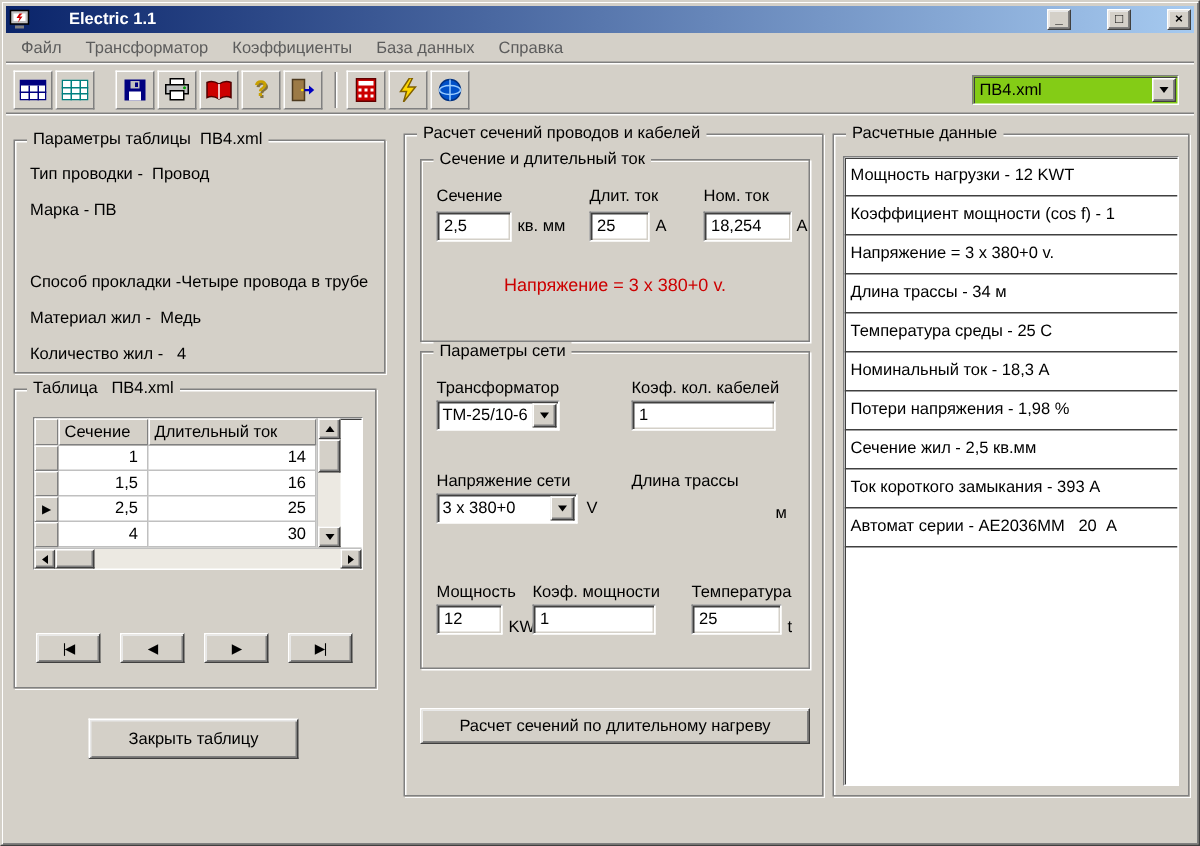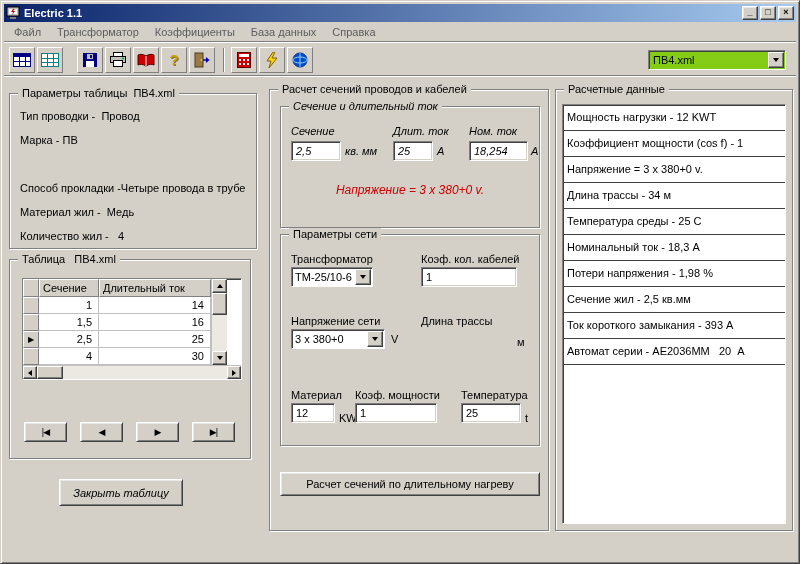--- a/index.html
+++ b/index.html
@@ -14,21 +14,21 @@
     position: relative; width: 800px; height: 564px;
     background: #d4d0c8;
     border: 1px solid; border-color: #d4d0c8 #404040 #404040 #d4d0c8;
     box-shadow: inset 1px 1px 0 #fff, inset -1px -1px 0 #808080;
     overflow: hidden;
   }
   
   .titlebar {
     position: absolute; left: 3px; top: 3px; right: 3px; height: 18px;
     background: linear-gradient(to right, #0a246a, #a6caf0);
-    display: flex; align-items: center; padding: 0 2px;
+    display: flex; align-items: center; padding: 0 2px; gap: 22px;
   }
   .title-text { color:#fff; font-weight:bold; margin-left:4px; flex:1; white-space:pre; }
   .win-btn {
     width: 16px; height: 14px; margin-left: 2px;
     background: #d4d0c8; border: 1px solid; border-color: #fff #404040 #404040 #fff;
     box-shadow: inset -1px -1px 0 #808080, inset 1px 1px 0 #e8e8e8;
     font-size: 9px; line-height: 11px; text-align: center; font-weight: bold; color:#000;
   }
   .app-icon { width:14px; height:14px; display:inline-block; }
   
@@ -144,24 +144,24 @@
   .scroll-track { flex: 1; position: relative; }
   .scroll-thumb {
     position: absolute; background: #d4d0c8;
     border: 1px solid; border-color: #fff #404040 #404040 #fff;
     box-shadow: inset -1px -1px 0 #808080;
   }
   .vscroll .scroll-thumb { left: 0; right: 0; top: 0; height: 22px; }
   .hscroll .scroll-thumb { top: 0; bottom: 0; left: 0; width: 26px; }
   .nav-btn { top: 162px; width: 43px; height: 20px; font-size: 9px; letter-spacing: -1px; }
   .nb0{left:14px} .nb1{left:70px} .nb2{left:126px} .nb3{left:182px}
-  .btn-close { left: 58px; top: 478px; width: 124px; height: 27px; font-style: italic; }
+  .btn-close { left: 58px; top: 478px; width: 140px; height: 27px; }
   
   .group-calc { left: 268px; top: 88px; width: 280px; height: 442px; }
-  .sec1 { left: 10px; top: 16px; width: 260px; height: 122px; font-style: italic; }
+  .sec1 { left: 10px; top: 16px; width: 260px; height: 122px; }
   .sec2 { left: 10px; top: 144px; width: 260px; height: 212px; }
   .s1-lbl0{left:10px; top:18px} .s1-fld0{left:10px; top:34px; width:50px} .s1-un0{left:64px; top:38px}
   .s1-lbl1{left:112px;top:18px} .s1-fld1{left:112px;top:34px; width:40px} .s1-un1{left:156px;top:38px}
   .s1-lbl2{left:188px;top:18px} .s1-fld2{left:188px;top:34px; width:59px} .s1-un2{left:250px;top:38px}
   .voltage-note { position:absolute; left:0; right:0; top:76px; text-align:center; color:#cc0000; font-size:12px; white-space:pre; }
   .s2-lbl-tr{left:10px; top:18px}   .s2-combo-tr{left:10px; top:32px; width:82px}
   .s2-lbl-cc{left:140px;top:18px}   .s2-fld-cc{left:140px; top:32px; width:96px}
   .s2-lbl-v{left:10px; top:80px}    .s2-combo-v{left:10px; top:94px; width:94px}  .s2-un-v{left:110px; top:98px}
   .s2-lbl-len{left:140px; top:80px} .s2-fld-len{left:140px; top:94px; width:92px} .s2-un-len{left:236px; top:101px}
   .s2-lbl-pw{left:10px; top:154px}  .s2-fld-pw{left:10px; top:168px; width:44px}  .s2-un-pw{left:58px; top:177px}
@@ -396,21 +396,21 @@
       <span class="lbl s2-lbl-v">Напряжение сети</span>
       <div class="combo-sm s2-combo-v">
         <span class="combo-text">3 x 380+0</span>
         <span class="combo-btn">
             <span class="arrow-down"></span>
           </span>
       </div>
       <span class="lbl s2-un-v">V</span>
       <span class="lbl s2-lbl-len">Длина трассы</span>
       <span class="lbl s2-un-len">м</span>
-      <span class="lbl s2-lbl-pw">Материал</span>
+      <span class="lbl s2-lbl-pw">Мощность</span>
       <div class="field s2-fld-pw">12</div>
       <span class="lbl s2-un-pw">KWT</span>
       <span class="lbl s2-lbl-pc">Коэф. мощности</span>
       <div class="field s2-fld-pc">1</div>
       <span class="lbl s2-lbl-t">Температура</span>
       <div class="field s2-fld-t">25</div>
       <span class="lbl s2-un-t">t</span>
     </div>
 
     <div class="button btn-calc">Расчет сечений по длительному нагреву</div>

